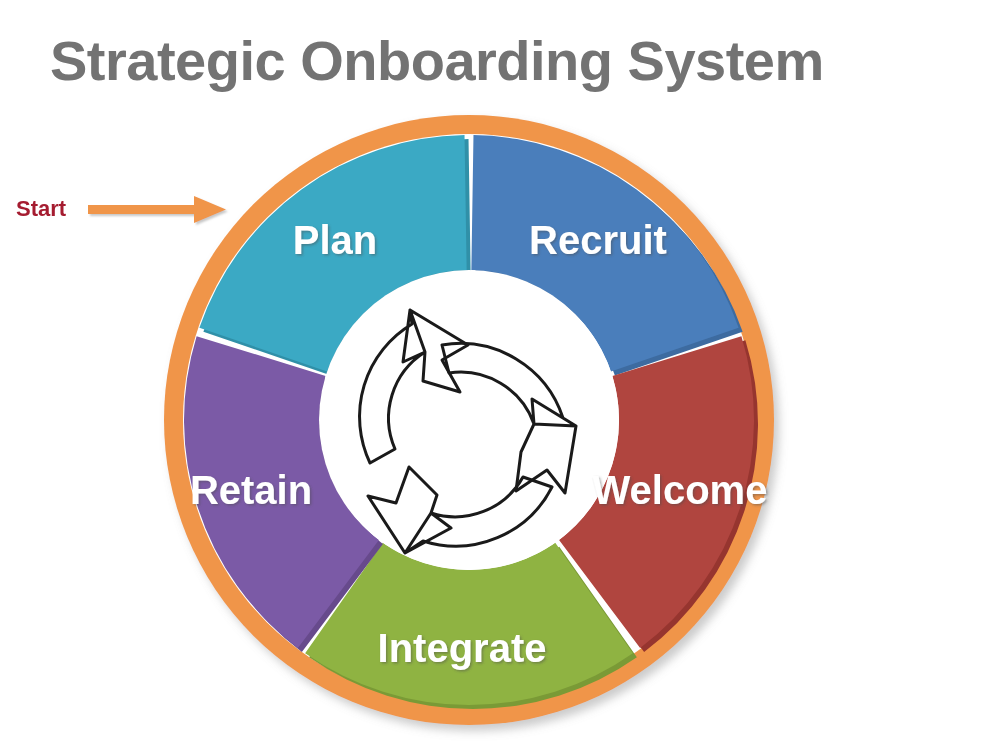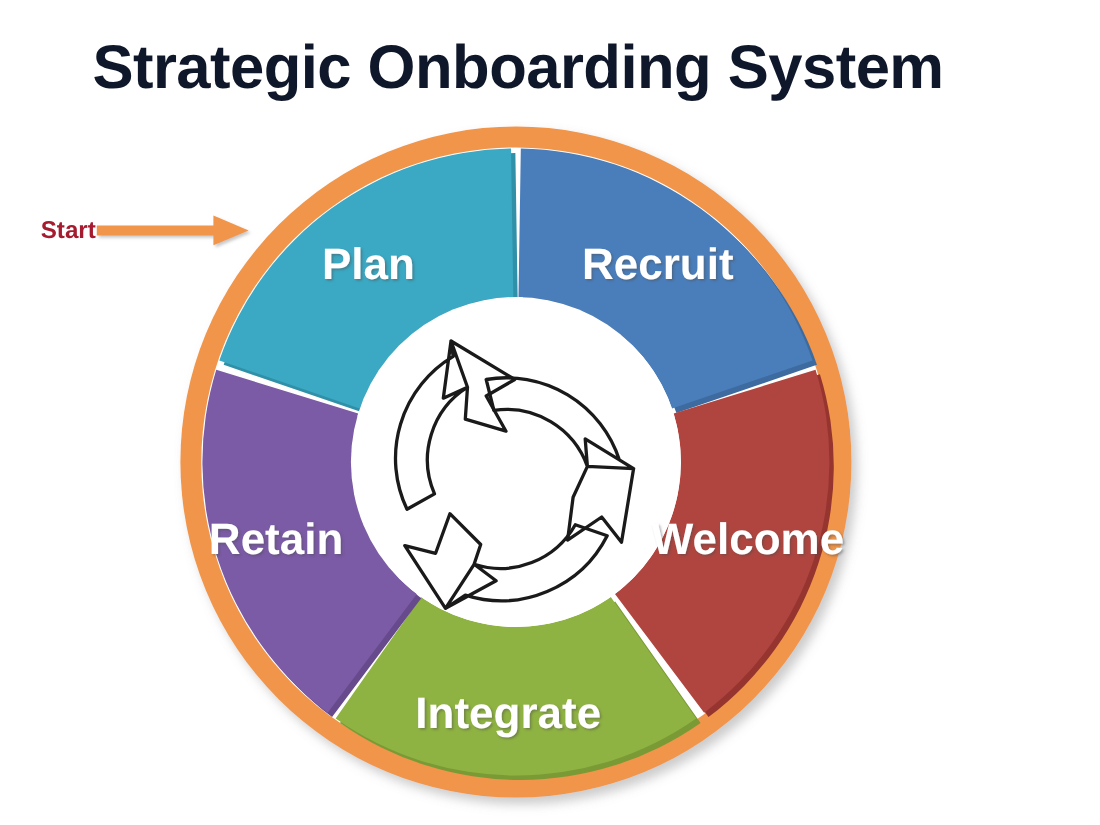--- a/index.html
+++ b/index.html
@@ -55,23 +55,23 @@
   .wheel-label {
     font-family: "Liberation Sans", sans-serif;
     font-size: 40px;
     font-weight: bold;
     fill: #ffffff;
   }
 </style>
 </head>
 <body style="background: rgb(255, 255, 255);">
 
-<div id="page-title" style="color: #0f172a; margin-left: 34px;">Strategic Onboarding System</div>
+<div id="page-title" style="color: #737373;">Strategic Onboarding System</div>
 
-<div id="start-label" style="color: rgb(165, 28, 48); margin-left: 21px;">Start</div>
+<div id="start-label" style="color: rgb(165, 28, 48);">Start</div>
 
 <svg id="start-arrow" viewBox="0 0 150 34">
   <defs>
     <filter id="arrow-shadow" x="-20%" y="-20%" width="150%" height="160%">
       <feDropShadow dx="2" dy="2" stdDeviation="1.3" flood-color="#9a9a9a" flood-opacity="0.55"></feDropShadow>
     </filter>
   </defs>
   <g filter="url(#arrow-shadow)">
     <path id="start-arrow-path" d="M 2,12 L 108,12 L 108,3 L 140,16.5 L 108,30 L 108,21 L 2,21 Z" fill="#F0954A"></path>
   </g>

